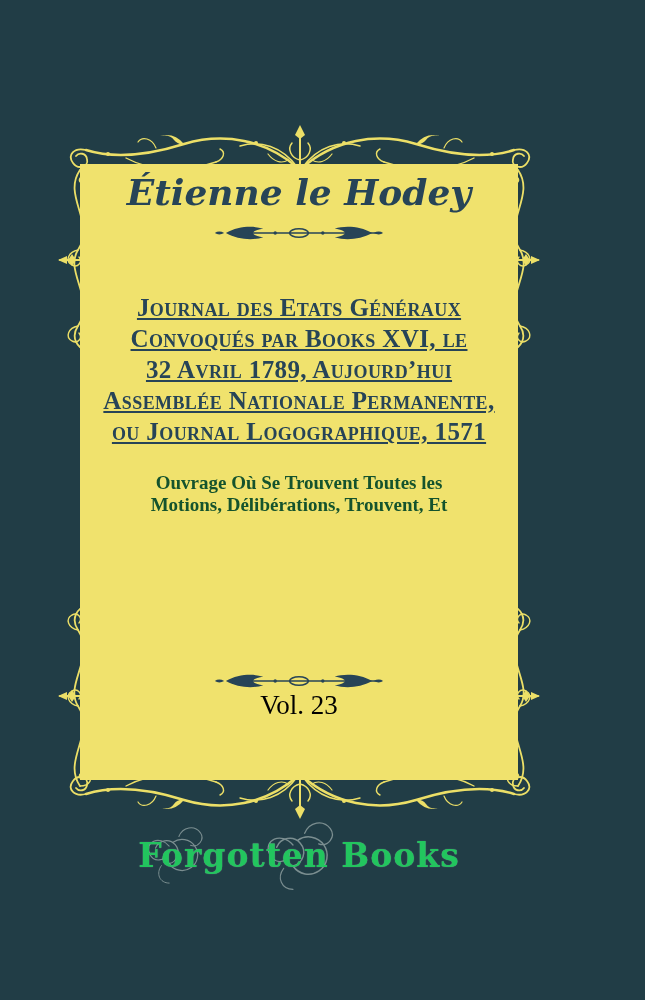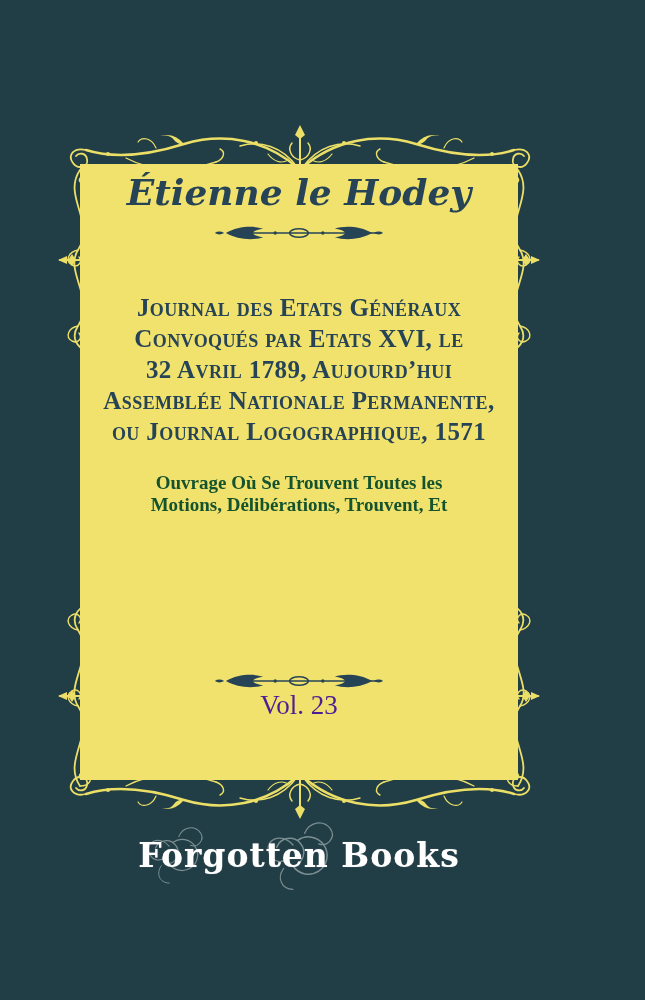--- a/index.html
+++ b/index.html
@@ -42,49 +42,49 @@
   .d2{top:506px;}
   .title{
     position:absolute;left:0;top:128px;width:438px;
     text-align:center;
     font-variant:small-caps;
     font-weight:600;
     font-size:25px;line-height:31px;
     letter-spacing:0.4px;
     color:#274457;
   }
-  .title span{display:block;}
+  .title span{display:block;text-decoration:underline;}
   .subtitle{
     position:absolute;left:0;top:308px;width:438px;
     text-align:center;
     font-weight:600;
     font-size:19px;line-height:22px;
     color:#14532d;
   }
   .subtitle span{display:block;}
   .volume{
     position:absolute;left:0;top:526px;width:438px;
     text-align:center;
     font-size:27px;
-    color:#4c1d95;
+    color:#000000;
   }
 
   
   .logo{
     position:absolute;left:80px;top:820px;width:438px;height:80px;
     text-align:center;
   }
   .logo-text{
     position:relative;z-index:2;
     display:inline-block;margin-top:16px;
     font-family:"DejaVu Serif", serif;
     font-weight:bold;
     font-size:33px;
     letter-spacing:1px;
-    color:#ffffff;
+    color:#22c55e;
     text-shadow:0 0 1px rgba(255,255,255,0.4);
   }
   .logo-flourish{position:absolute;z-index:1;color:#7b8e90;}
   .lf-left{left:60px;top:-10px;width:70px;height:84px;}
   .lf-right{left:178px;top:-16px;width:84px;height:96px;}
 </style>
 </head>
 <body>
 
 <svg width="0" height="0" style="position:absolute" aria-hidden="true">
@@ -176,21 +176,21 @@
 
   <div class="panel">
     <div class="author">Étienne le Hodey</div>
 
     <svg class="divider d1" viewBox="0 0 200 22">
         <use href="#divider-shape"></use>
       </svg>
 
     <div class="title">
       <span>Journal des Etats Généraux</span>
-      <span>Convoqués par Etats XVI, le</span>
+      <span>Convoqués par Books XVI, le</span>
       <span>32 Avril 1789, Aujourd’hui</span>
       <span>Assemblée Nationale Permanente,</span>
       <span>ou Journal Logographique, 1571</span>
     </div>
 
     <div class="subtitle">
       <span>Ouvrage Où Se Trouvent Toutes les</span>
       <span>Motions, Délibérations, Trouvent, Et</span>
     </div>
 

